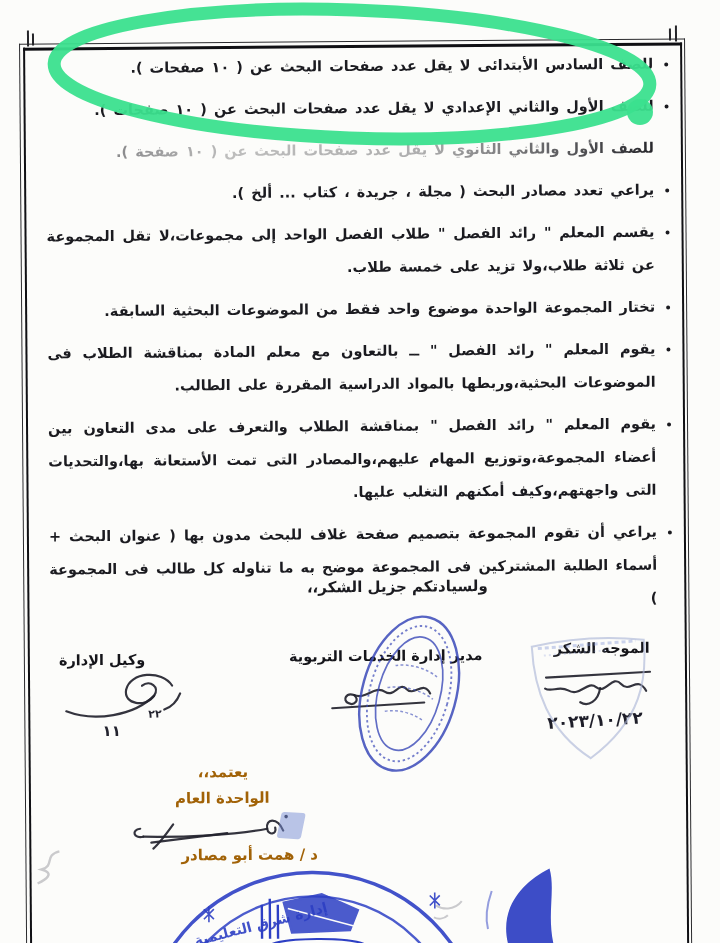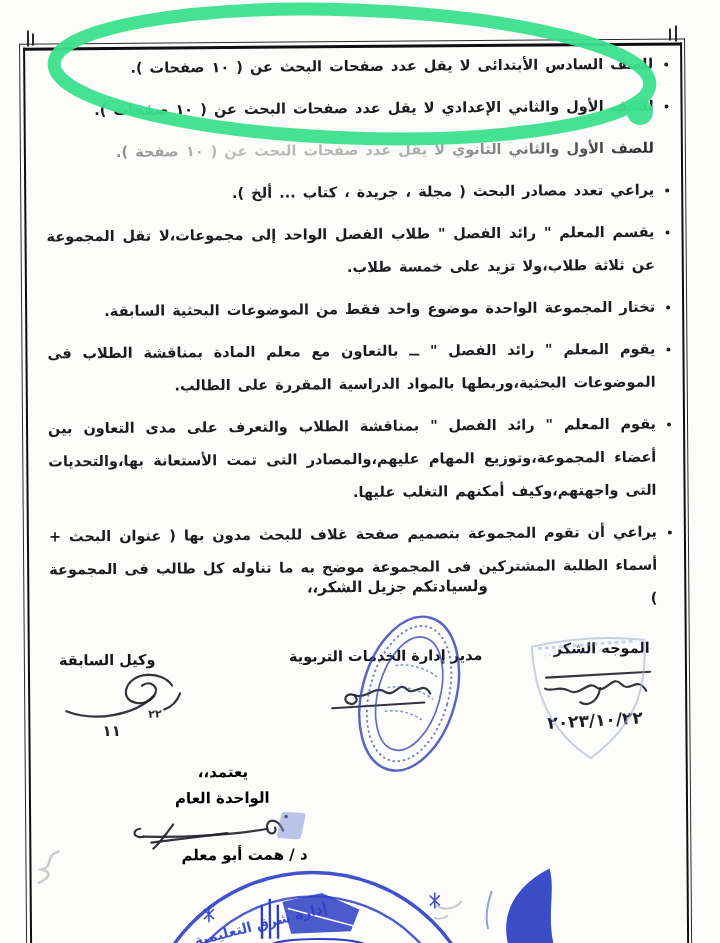--- a/index.html
+++ b/index.html
@@ -35,21 +35,21 @@
     transform:translateX(36px);
     font-size:15px;font-weight:bold;color:#1b1b20;
   }
   
   .sig-title{position:absolute;direction:rtl;font-size:14.5px;font-weight:bold;color:#15151a;white-space:nowrap;}
   .hand{stroke:#23232e;stroke-width:2.2;fill:none;stroke-linecap:round;opacity:.92;}
   .hand-date{
     position:absolute;direction:rtl;font-size:17px;font-weight:bold;color:#1d1d28;
     transform:rotate(-3deg);letter-spacing:2px;white-space:nowrap;
   }
-  .approve{position:absolute;direction:rtl;font-size:15px;font-weight:bold;color:#000000;white-space:nowrap;}
+  .approve{position:absolute;direction:rtl;font-size:15px;font-weight:bold;color:#a16207;white-space:nowrap;}
   
   .smudge{
     position:absolute;left:276px;top:812px;width:24px;height:26px;border-radius:3px;
     background:rgba(118,140,212,.5);transform:skew(-12deg,4deg);
   }
   .green-anno{position:absolute;left:0;top:-6px;z-index:10;pointer-events:none;}
   svg{display:block;}
 </style>
 </head>
 <body>
@@ -102,40 +102,40 @@
       <g transform="rotate(16 80 95)" stroke="#3a49b8" fill="none">
         <ellipse cx="80" cy="95" rx="50" ry="84" stroke-width="2.6" opacity="0.85"></ellipse>
         <ellipse cx="80" cy="95" rx="42" ry="74" stroke-width="2" stroke-dasharray="2.5 3" opacity="0.7"></ellipse>
         <ellipse cx="80" cy="95" rx="33" ry="62" stroke-width="1.8" opacity="0.8"></ellipse>
         <path d="M58 70 C70 64 92 64 104 70" stroke-width="1.6" stroke-dasharray="3 2.5" opacity="0.6"></path>
         <path d="M56 95 C72 88 92 88 106 94" stroke-width="1.6" stroke-dasharray="3 2.5" opacity="0.6"></path>
         <path d="M60 120 C74 114 90 114 102 119" stroke-width="1.6" stroke-dasharray="3 2.5" opacity="0.6"></path>
       </g>
     </svg>
 
-    <div class="sig-title" style="top:650px;left:57px;">وكيل السابقة</div>
+    <div class="sig-title" style="top:650px;left:57px;">وكيل الإدارة</div>
     <svg style="position:absolute;top:662px;left:52px;" width="145" height="78" viewBox="0 0 145 78">
       <path class="hand" d="M118 22 C108 6 76 8 72 26 C69 41 92 44 100 32 C106 23 96 16 88 22"></path>
       <path class="hand" d="M100 32 C80 52 40 58 12 47"></path>
       <path class="hand" d="M126 30 C122 40 116 44 110 46"></path>
       <text x="94" y="54" font-size="11" font-weight="bold" fill="#23232e">٢٢</text>
       <text x="48" y="72" font-size="15" font-weight="bold" fill="#23232e">١١</text>
     </svg>
 
     <div class="approve" style="top:762px;left:195px;">يعتمد،،</div>
     <div class="approve" style="top:788px;left:172px;">الواحدة العام</div>
     <svg style="position:absolute;top:806px;left:112px;" width="180" height="48" viewBox="0 0 180 48">
       <circle cx="171" cy="10" r="1.8" fill="#23232e"></circle>
       <path class="hand" d="M168 24 C162 10 150 12 152 22 C153 29 162 28 160 21"></path>
       <path class="hand" d="M152 22 C120 28 70 30 28 29"></path>
       <path class="hand" d="M36 35 C70 31 95 28 112 26"></path>
       <path class="hand" d="M58 17 C50 28 44 36 38 41"></path>
       <path class="hand" d="M28 29 C18 31 16 22 25 21"></path>
     </svg>
-    <div class="approve" style="top:845px;left:178px;">د / همت أبو معلم</div>
+    <div class="approve" style="top:845px;left:178px;">د / همت أبو مصادر</div>
 
     <div class="smudge"></div>
     <svg style="position:absolute;left:26px;top:843px;opacity:.5;" width="40" height="42" viewBox="0 0 40 42">
       <path d="M30 6 C14 10 26 20 12 24 C26 28 16 34 8 38" stroke="#9a9aa0" stroke-width="2.4" fill="none"></path>
     </svg>
     <svg style="position:absolute;left:424px;top:894px;opacity:.45;" width="40" height="30" viewBox="0 0 40 30">
       <path d="M34 8 C26 18 14 16 8 12 M20 22 C16 26 10 26 6 24" stroke="#8f8f98" stroke-width="2" fill="none"></path>
     </svg>
 
     <svg style="position:absolute;left:108px;top:852px;" width="480" height="260" viewBox="0 0 480 260">

